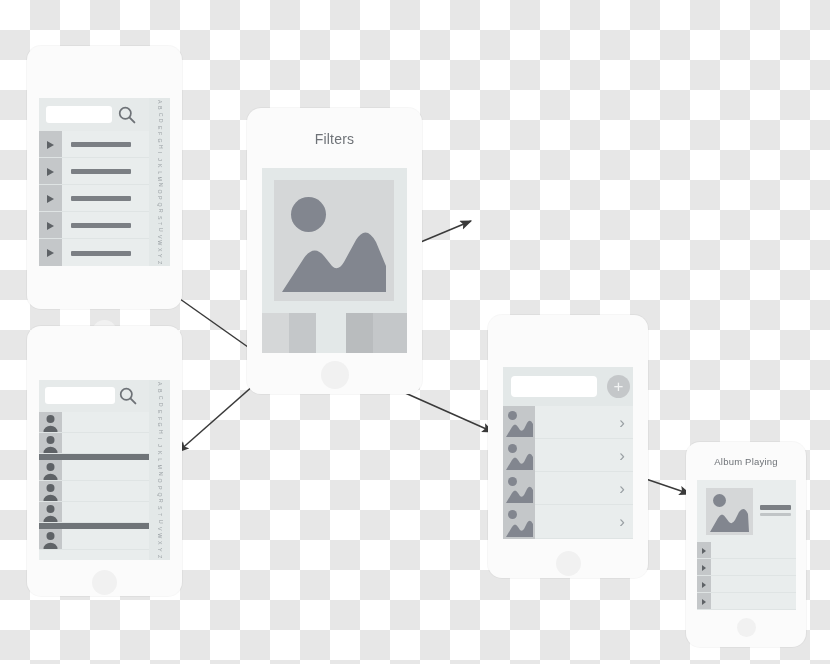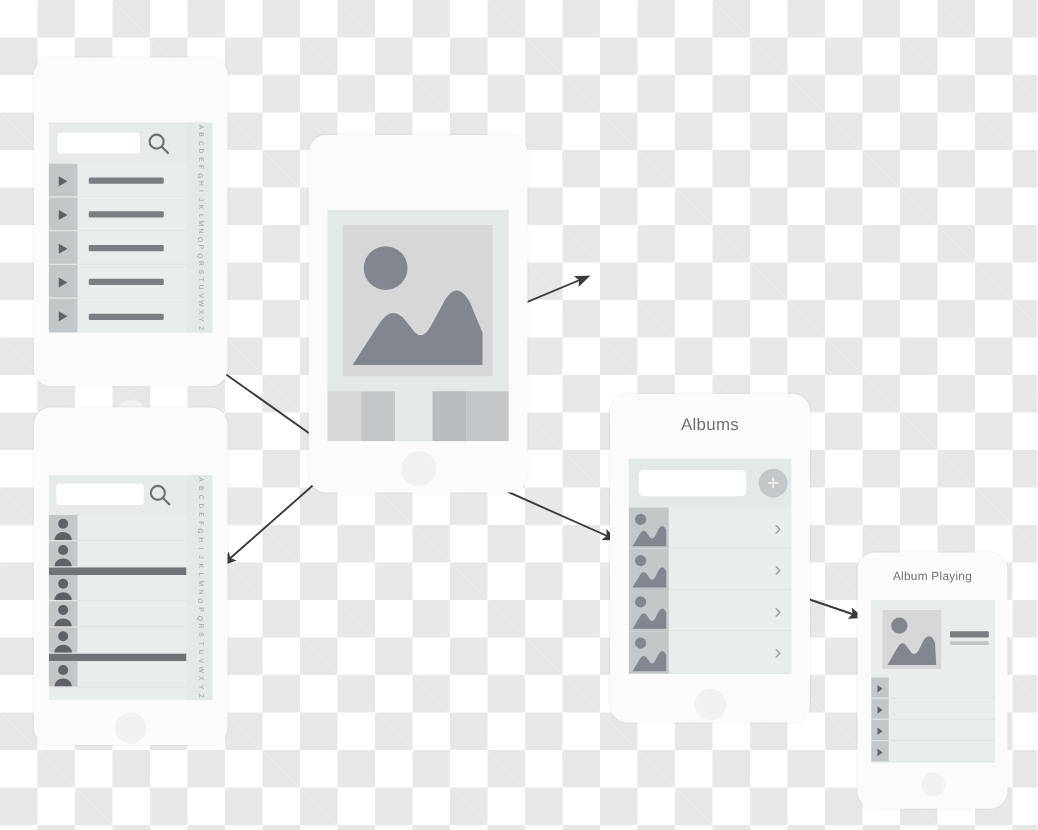--- a/index.html
+++ b/index.html
@@ -364,20 +364,21 @@
             </svg>
           </div>
         </div>
       </div>
     </div>
 
     <div class="home-btn" style="left:65px; top:244px; width:25px; height:25px; position:absolute;"></div>
   </div>
 
   <div class="phone" style="left:247px; top:108px; width:175px; height:286px;">
+    <div class="title" style="top:23px; font-size:14px;">Filters</div>
 
     <div class="screen" style="left:15px; top:60px; width:145px; height:185px; background:#e3e8e8;">
 
       <div class="thumb-img" style="left:12px; top:12px; width:120px; height:121px; background:#d5d7d8;">
         <div class="img-circle" style="left:17px; top:17px; width:35px; height:35px;"></div>
         <svg width="120" height="121" viewBox="0 0 120 121" style="position:absolute; left:0; top:0;">
           <path d="M8 112 L30 78 Q40 64 50 76 L58 86 Q64 92 70 82 L82 60 Q92 44 102 62 L112 86 L112 112 Z" fill="#82868f"></path>
         </svg>
       </div>
 
@@ -386,21 +387,20 @@
       <div class="filt-thumb" style="left:54px; top:145px; width:30px; height:40px; background:#e3e8e8;"></div>
       <div class="filt-thumb" style="left:84px; top:145px; width:27px; height:40px; background:#b9bcbe;"></div>
       <div class="filt-thumb" style="left:111px; top:145px; width:34px; height:40px; background:#c4c7c9;"></div>
     </div>
 
     <div class="home-btn" style="left:74px; top:253px; width:28px; height:28px; position:absolute;"></div>
   </div>
 
 
   <div class="phone" style="left:488px; top:315px; width:160px; height:263px;">
-    <div class="title" style="top:17px; font-size:13.5px;">Albums</div>
 
     <div class="screen" style="left:15px; top:52px; width:130px; height:172px; background:#e3e8e8;">
 
       <div class="searchbar" style="left:0; top:0; width:130px; height:39px; background:#e3e8e8;">
         <div class="searchbox" style="left:8px; top:9px; width:86px; height:21px; border-radius:4px;"></div>
         <div class="plus-btn" style="left:104px; top:8px; width:23px; height:23px; font-size:17px; padding-top:3px; box-sizing:border-box;">+</div>
       </div>
 
       <div class="list" style="top:39px; width:130px;">
         <div class="row" style="height:33px;">

